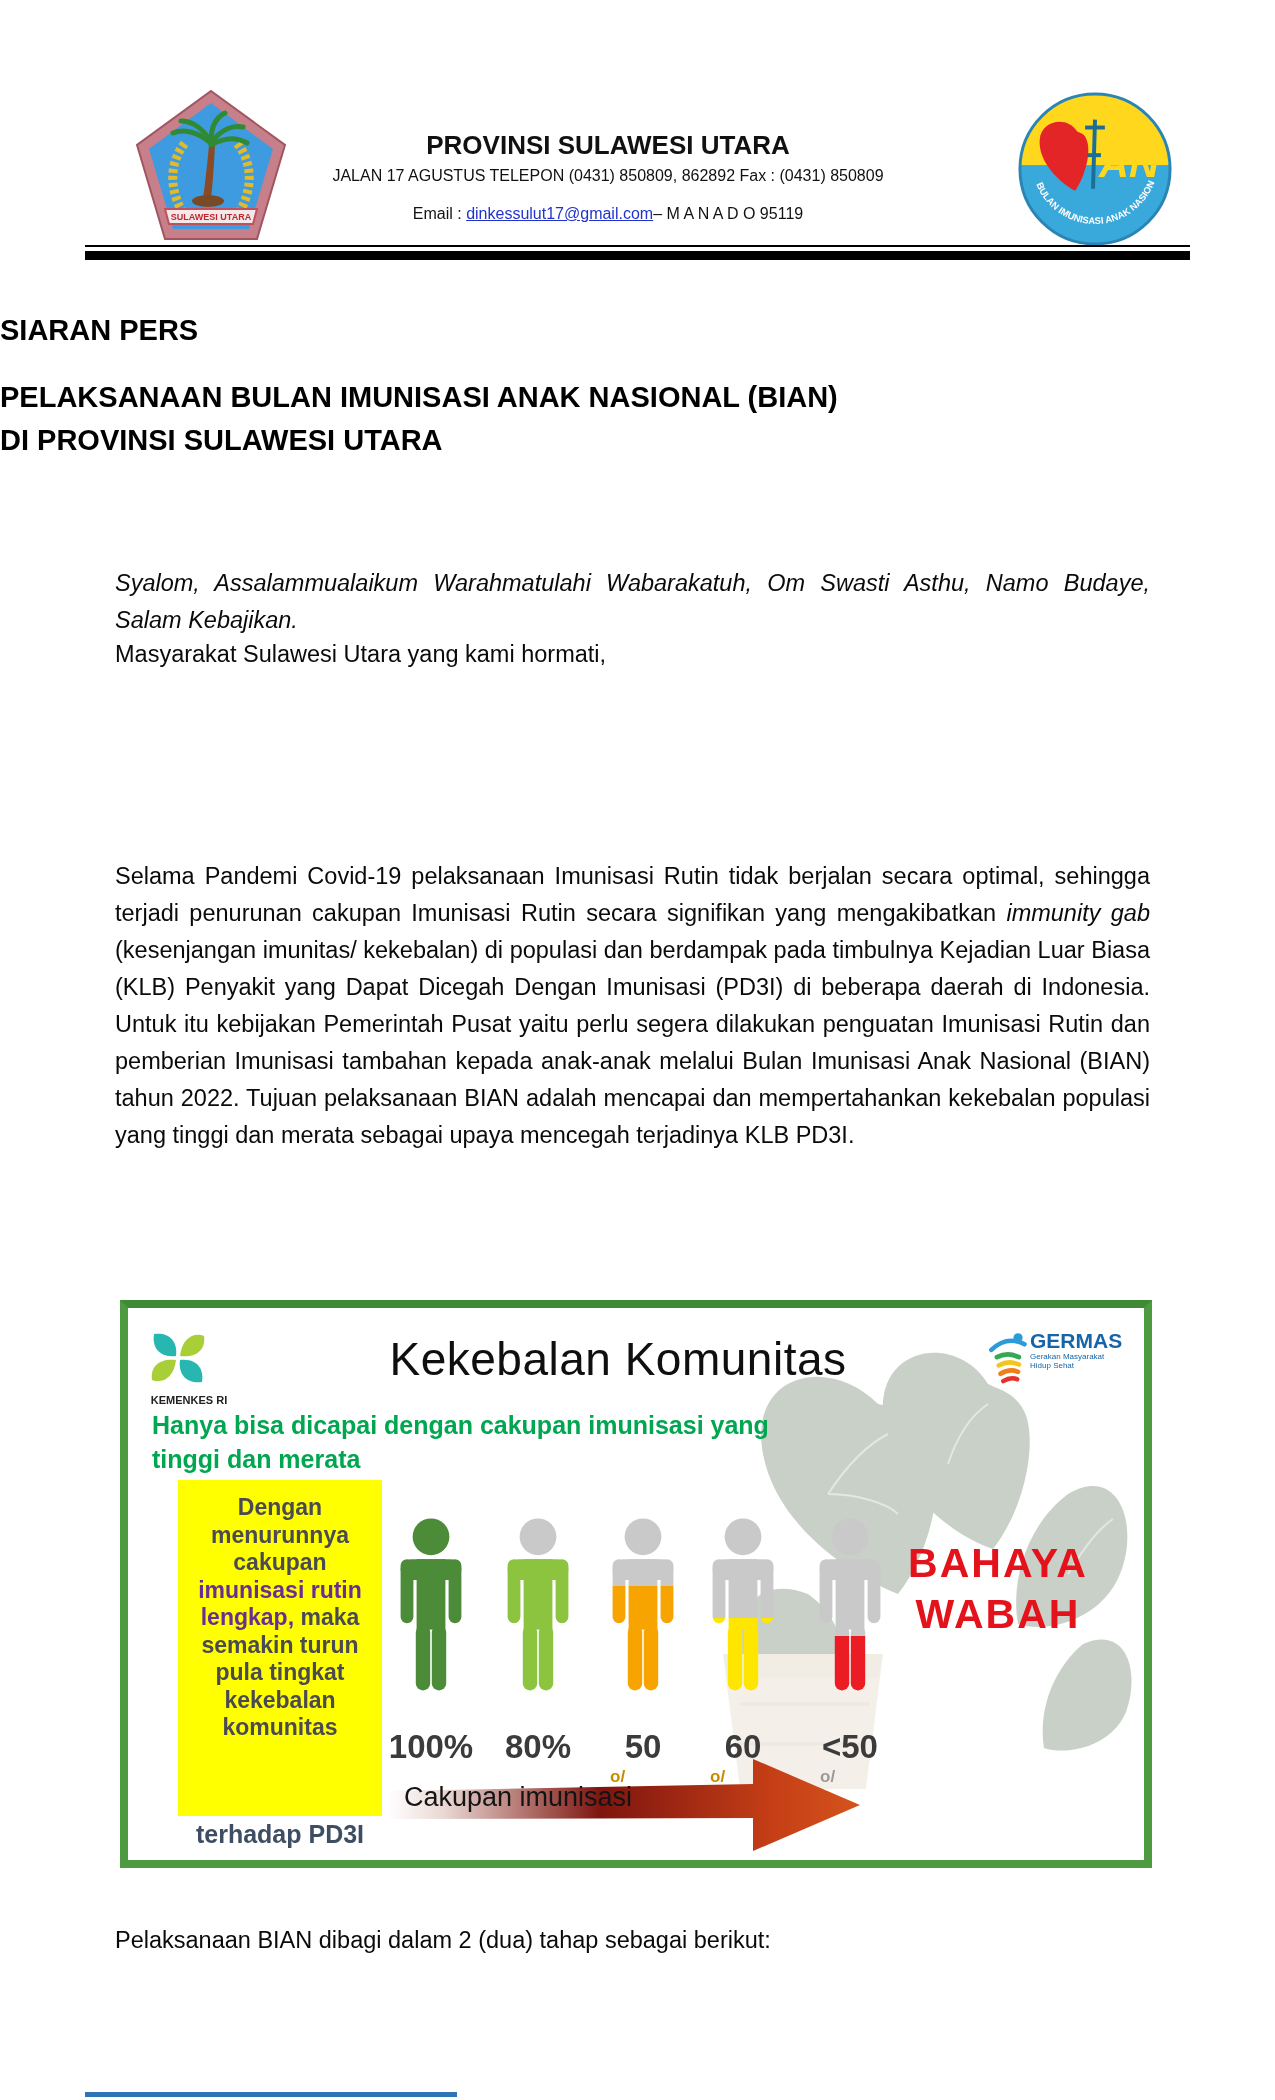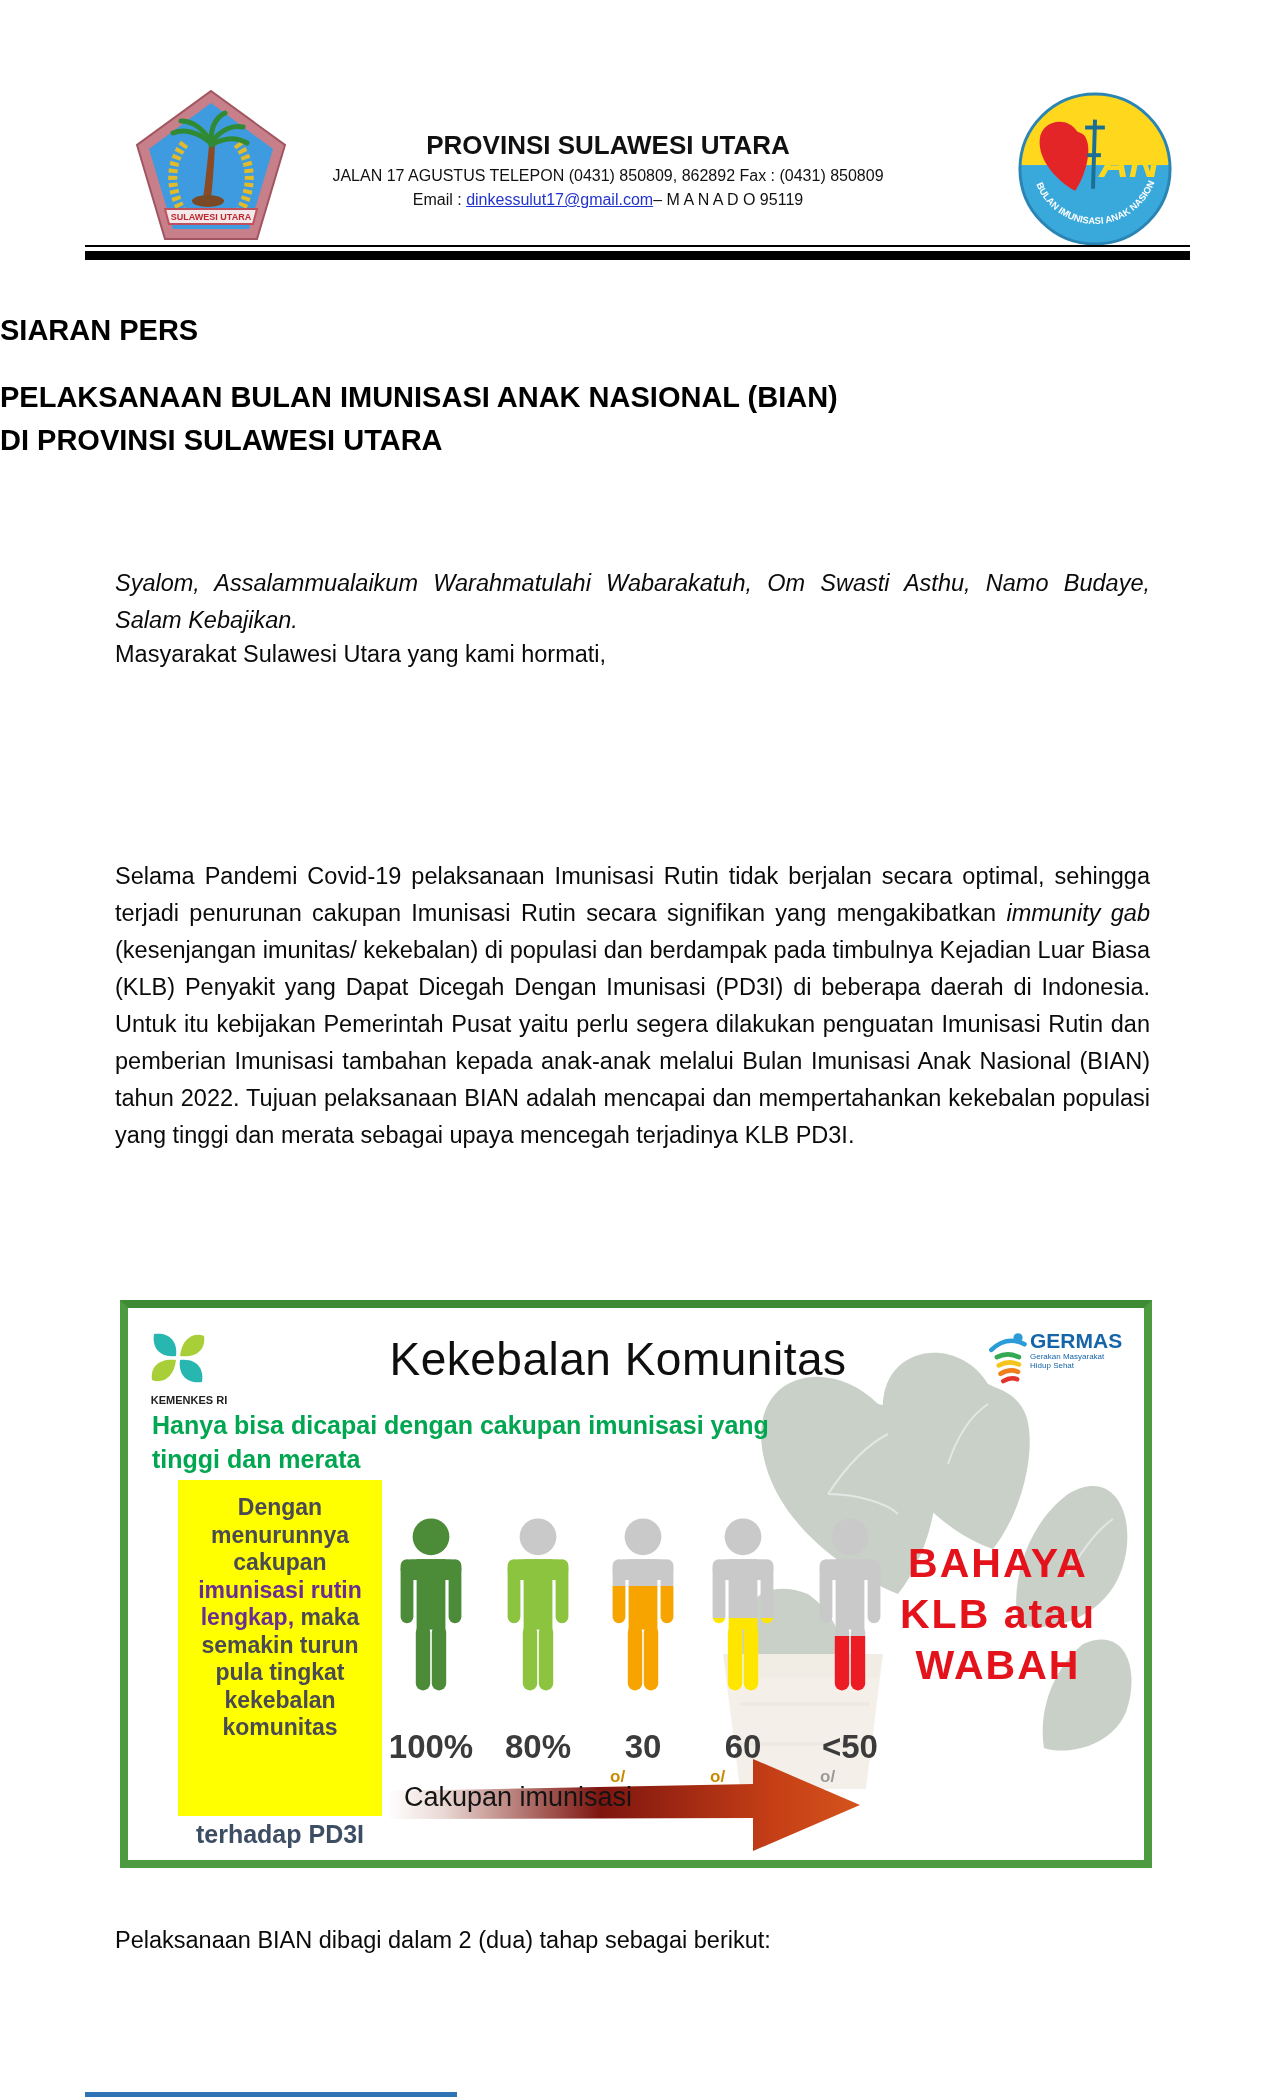--- a/index.html
+++ b/index.html
@@ -5,21 +5,21 @@
   * { margin:0; padding:0; box-sizing:border-box; }
   html,body { background:#ffffff; }
   .page { position:relative; width:1275px; height:2100px; background:#ffffff;
           font-family:"Liberation Sans", sans-serif; color:#111; overflow:hidden; }
 
   
   .lh-center { position:absolute; left:238px; top:128px; width:740px; text-align:center; }
   .lh-agency   { font-size:21px; font-weight:bold; letter-spacing:0.2px; }
   .lh-province { font-size:26px; font-weight:bold; margin-top:2px; }
   .lh-address  { font-size:16px; margin-top:6px; }
-  .lh-emailrow { font-size:16px; margin-top:6px; }
+  .lh-emailrow { font-size:16px; margin-top:20px; }
   .lh-email    { color:#2233cc; text-decoration:underline; }
   .seal  { position:absolute; left:131px; top:86px; width:160px; height:162px; }
   .bian  { position:absolute; left:1016px; top:90px; width:158px; height:158px; }
   .rule-thin  { position:absolute; left:85px; top:245px; width:1105px; height:2px; background:#000; }
   .rule-thick { position:absolute; left:85px; top:251px; width:1105px; height:9px; background:#000; }
 
   
   .tline { position:absolute; left:0; width:1275px; text-align:left; font-weight:bold;
            font-size:29px; color:#000; }
   .prewrap { white-space:pre-wrap; }
@@ -229,35 +229,34 @@
     </svg>
     <svg class="fig" style="left:575px" viewBox="0 0 100 220">
       <use href="#person-shape" fill="url(#pg4)"></use>
     </svg>
     <svg class="fig" style="left:682px" viewBox="0 0 100 220">
       <use href="#person-shape" fill="url(#pg5)"></use>
     </svg>
 
     <div class="figlabel" style="left:243px">100%</div>
     <div class="figlabel" style="left:350px">80%</div>
-    <div class="figlabel" style="left:455px">30</div>
+    <div class="figlabel" style="left:455px">50</div>
     <div class="figlabel" style="left:555px">60</div>
     <div class="figlabel" style="left:662px">&lt;50</div>
     <div class="figsub" style="left:482px;color:#c98a00">o/</div>
     <div class="figsub" style="left:582px;color:#c98a00">o/</div>
     <div class="figsub" style="left:692px;color:#9a9a9a">o/</div>
 
     <svg class="arrow" viewBox="0 0 475 102">
       <polygon points="0,37 365,30 365,5 472,51 365,97 365,64 0,65" fill="url(#arrg)"></polygon>
     </svg>
     <div class="axis-label">Cakupan imunisasi</div>
 
     <div class="warn">
       <div>BAHAYA</div>
-      <div>KLB atau</div>
       <div>WABAH</div>
     </div>
   </div>
 
   <div class="para" style="top:1922px">Pelaksanaan BIAN dibagi dalam 2 (dua) tahap sebagai berikut:</div>
 
   <div class="bottom-line"></div>
 </div>
 
 </body></html>

